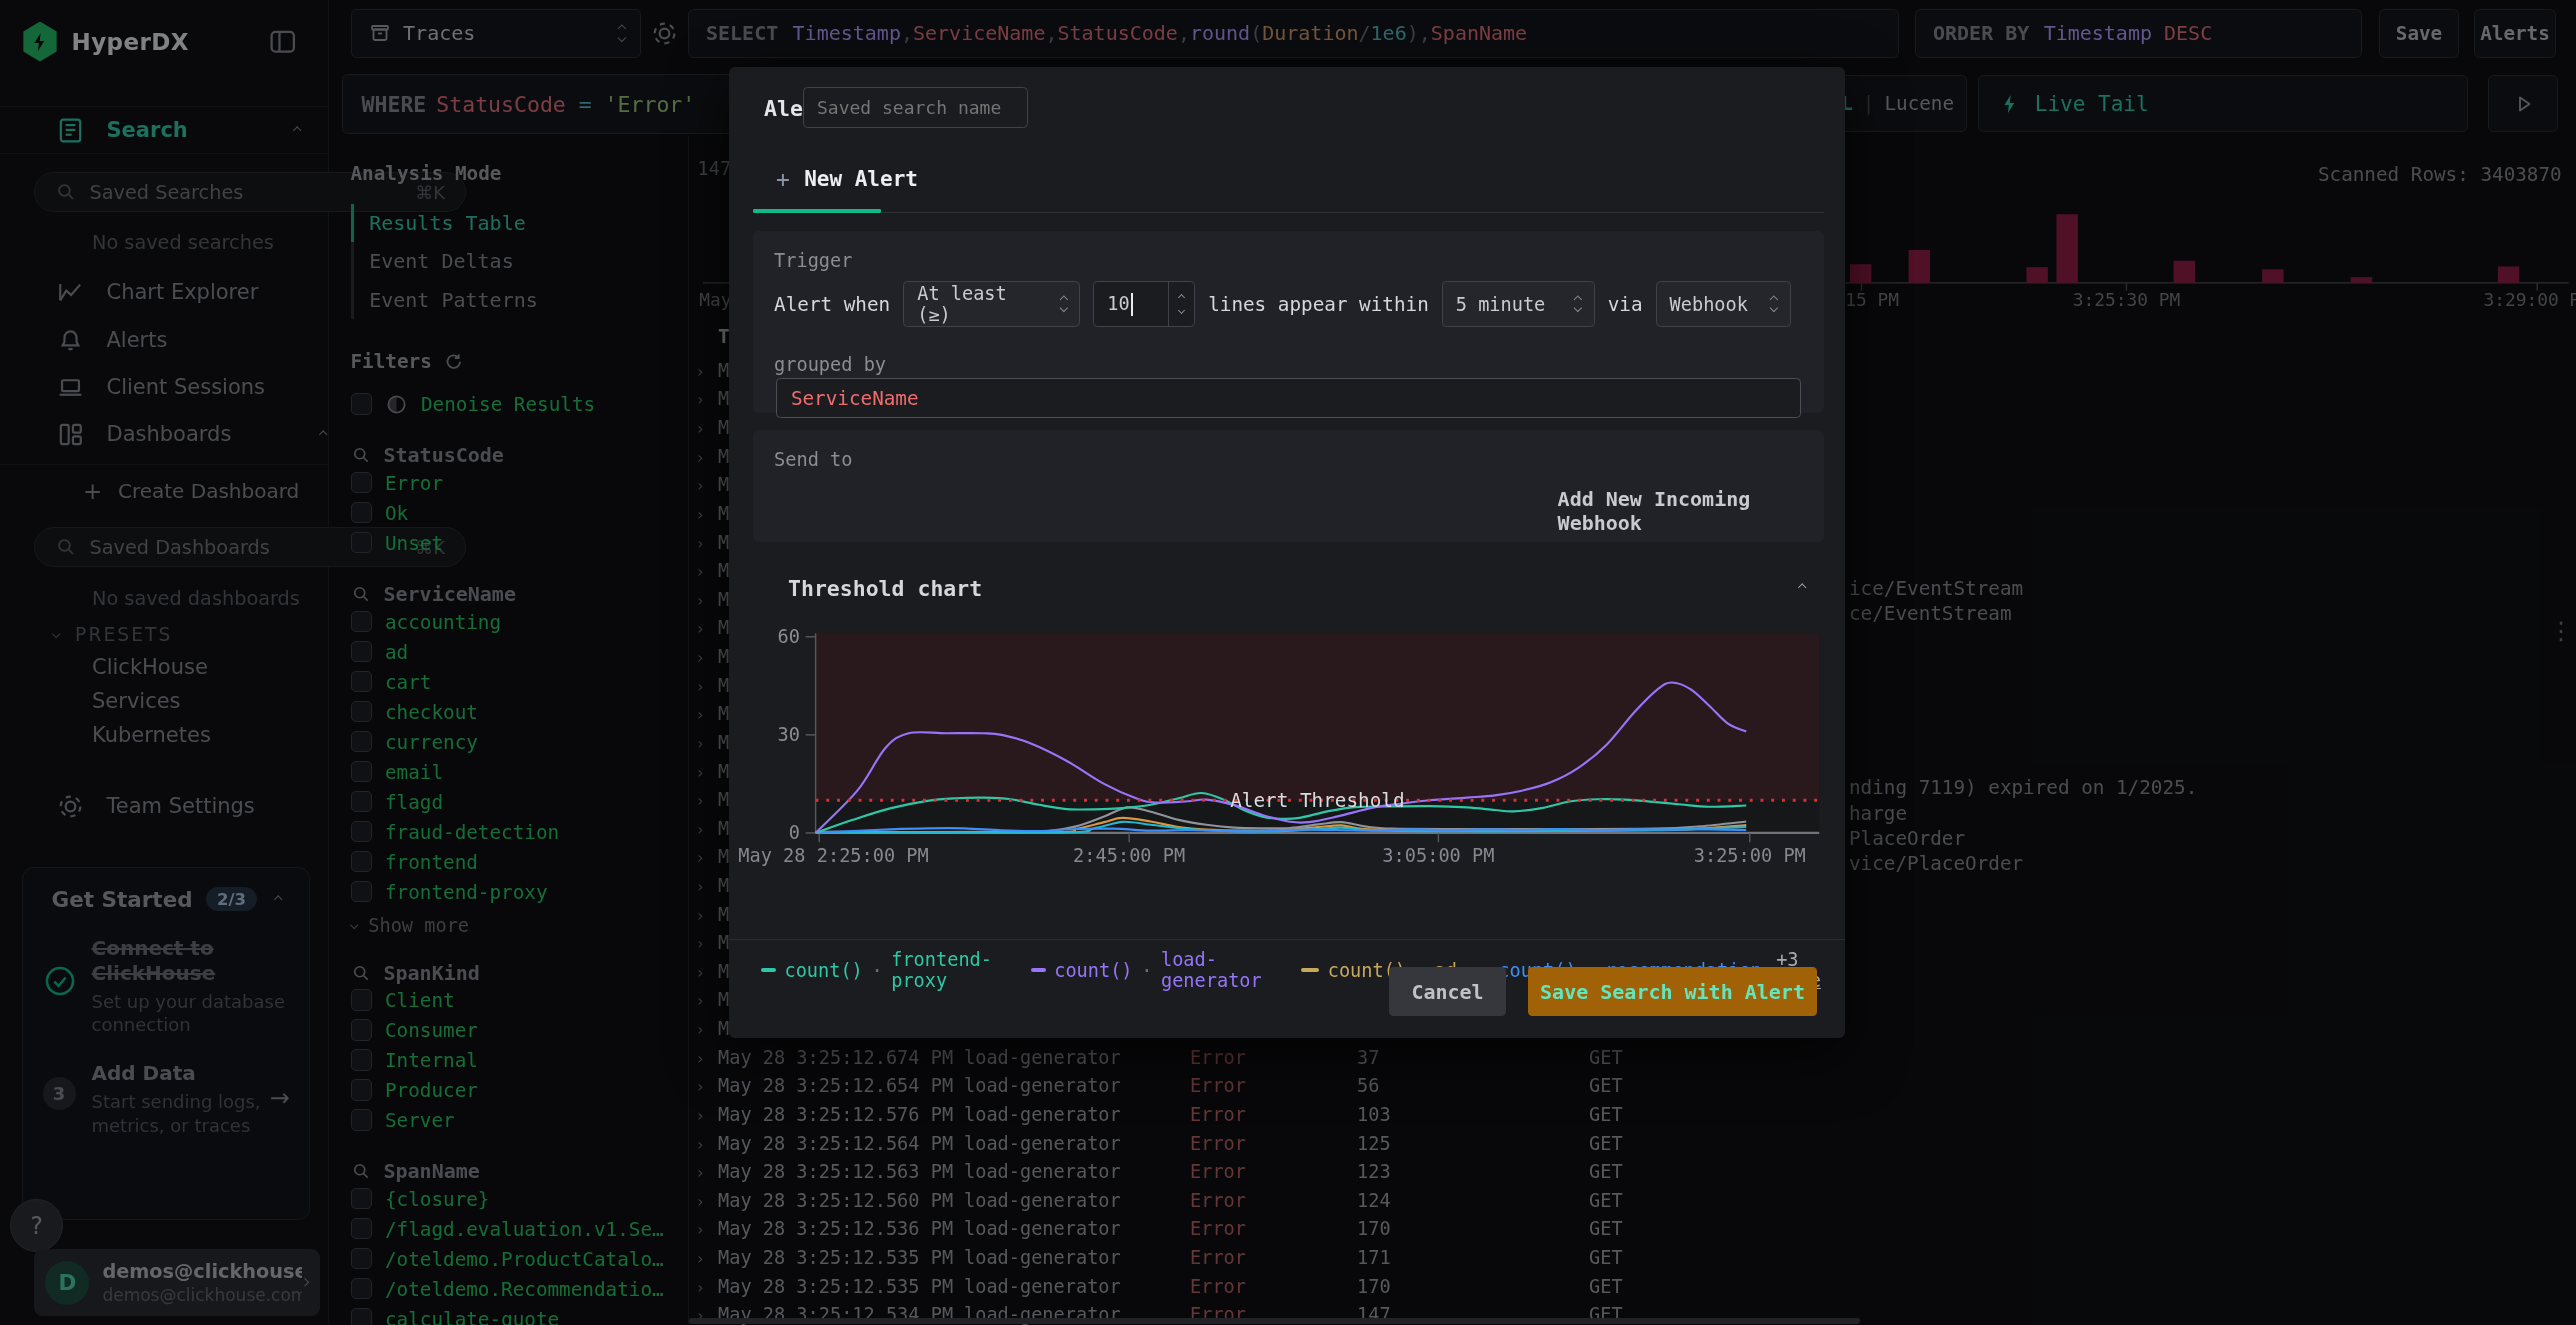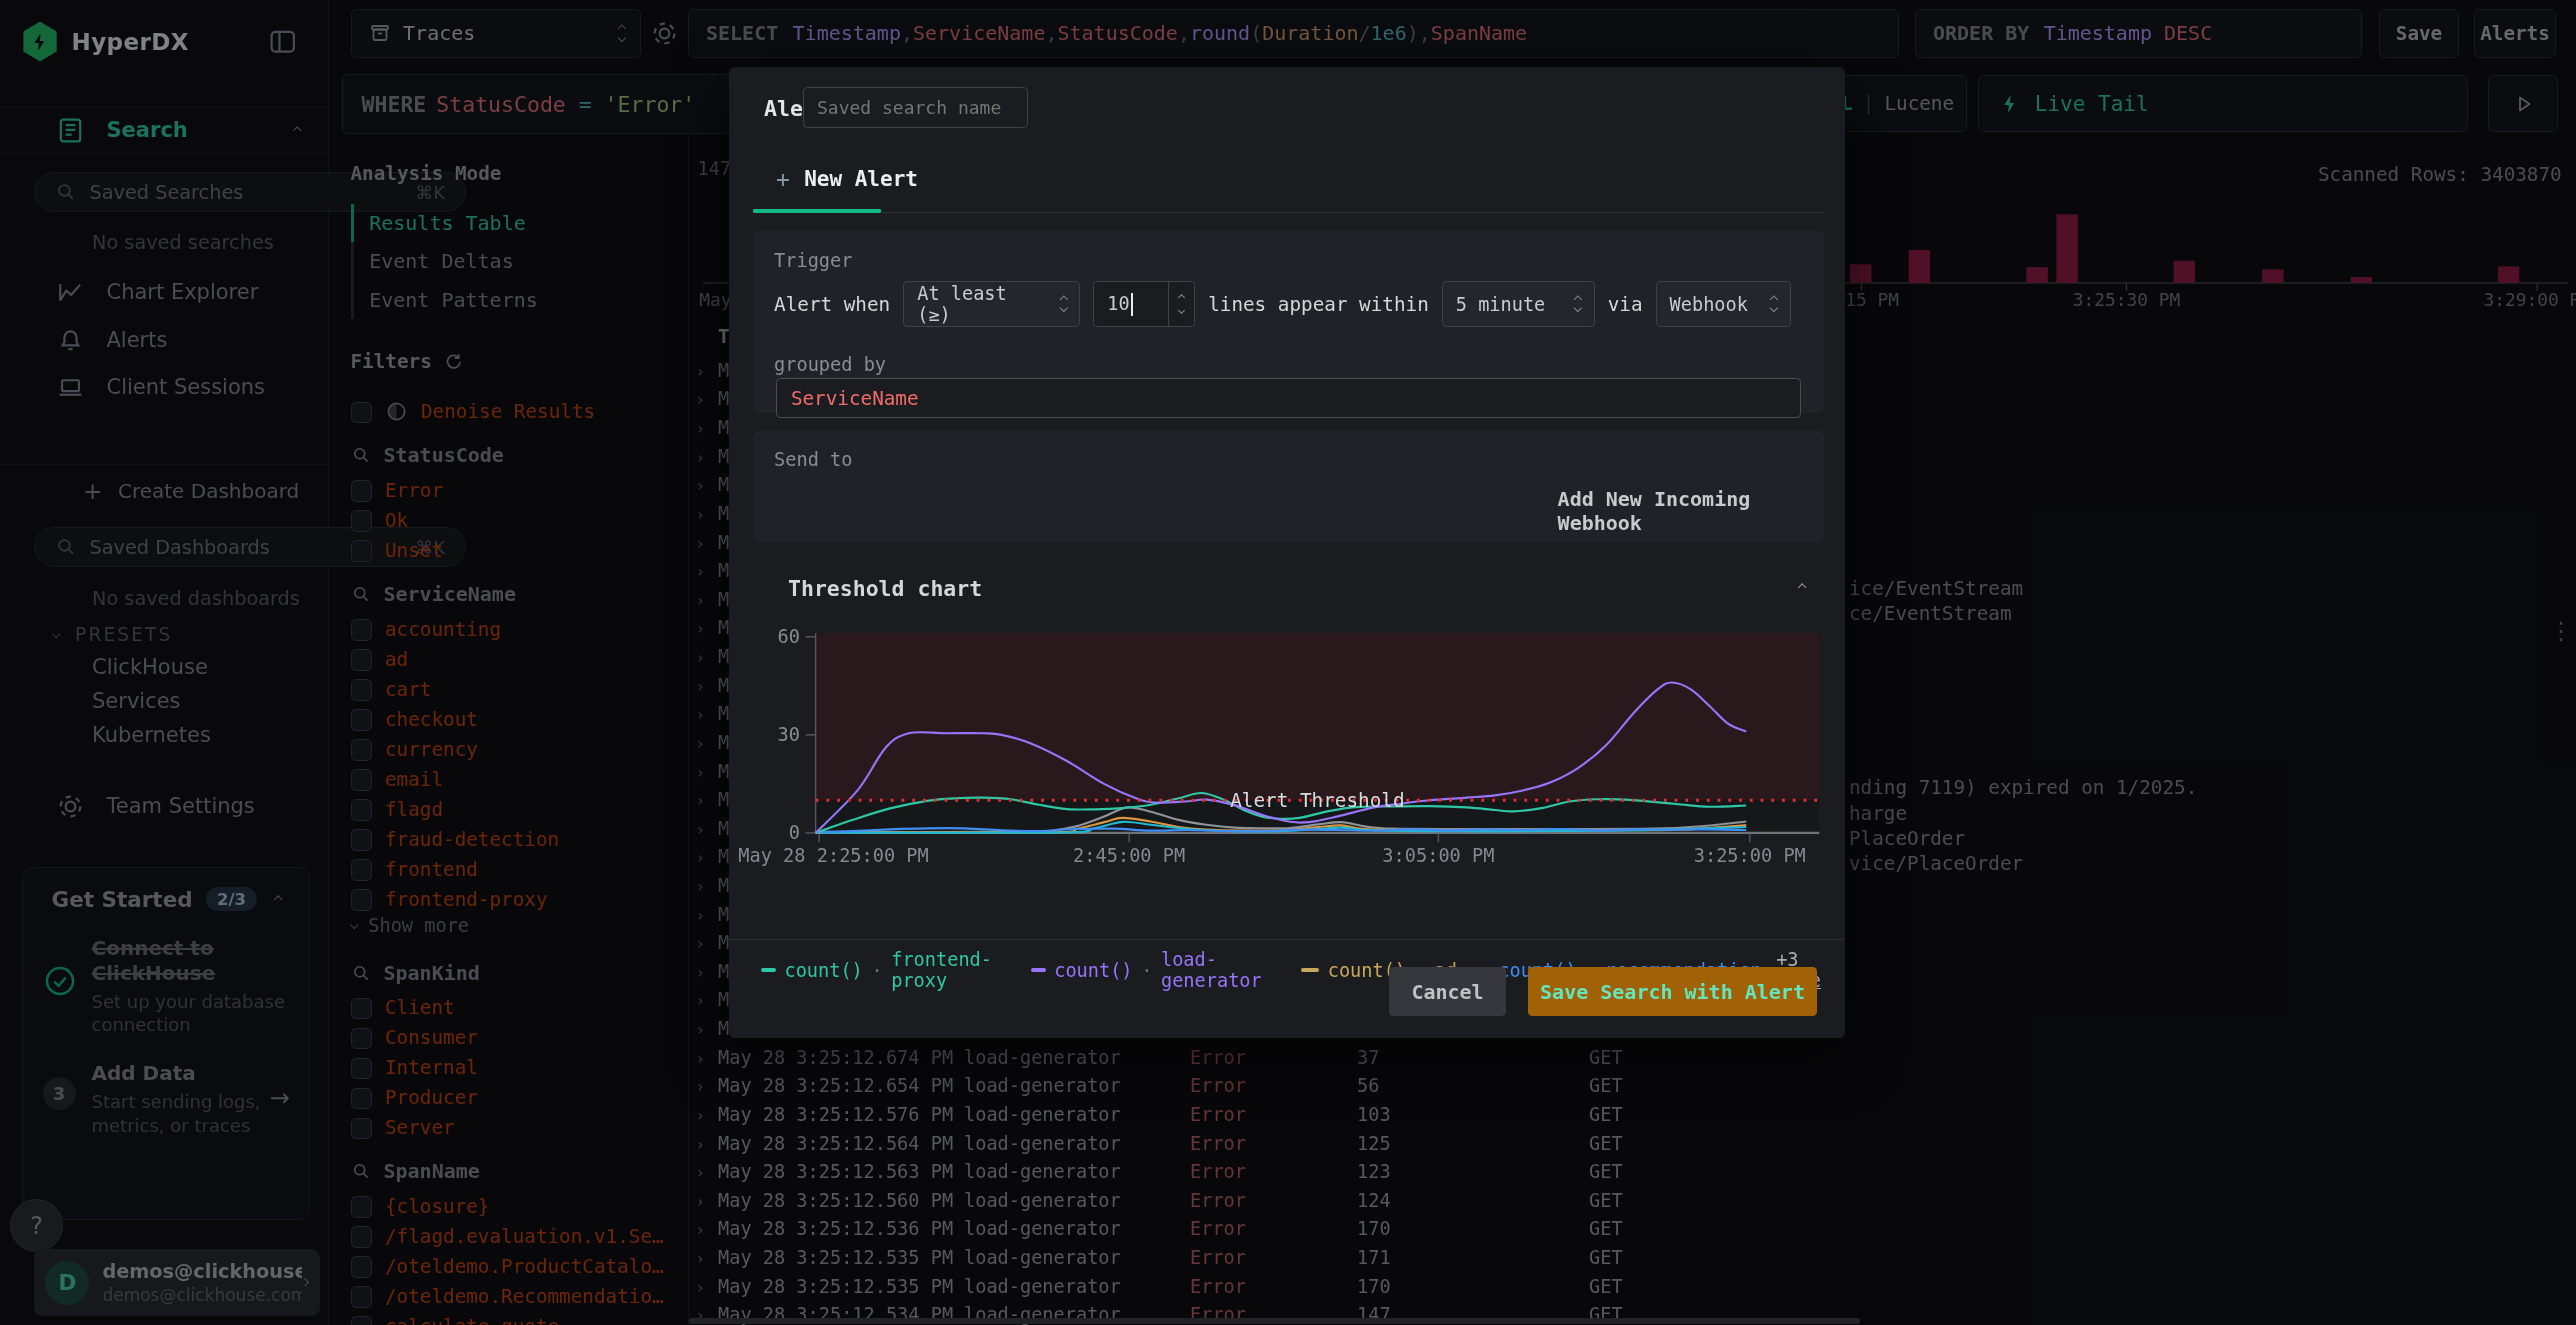--- a/index.html
+++ b/index.html
@@ -64,21 +64,21 @@
   #where-box { left:342px; top:74px; width:1494px; height:60px; display:flex; align-items:center; padding:0 18.6px; font-size:21.5px; gap:10px; }
   #lang-box { left:1800px; top:75px; width:167px; height:57px; display:flex; align-items:center; padding-left:17px; font-size:19.3px; gap:10px; }
   #livetail-box { left:1978px; top:75px; width:490px; height:57px; display:flex; align-items:center; padding-left:20px; gap:14.3px; color:#2ec8a6; font-size:21px; }
   #play-box { left:2488px; top:75px; width:70px; height:57px; display:flex; align-items:center; justify-content:center; }
 
   
   #filters-panel { position:absolute; left:329px; top:136px; width:360px; height:1189px; border-right:1.4px solid #1d1f23; padding:26px 0 0 21.5px; overflow:hidden; }
   .f-title { font-size:19.3px; font-weight:bold; color:#9a9da3; display:flex; align-items:center; gap:11.4px; }
   .mode-item { font-size:20px; color:#85888f; padding:7.2px 0 7.2px 15.7px; border-left:3.6px solid #2b2e33; }
   .mode-item.active { color:#2ec8a6; border-left-color:#12b886; }
-  .f-row { display:flex; align-items:flex-end; gap:13px; font-size:19.3px; color:#c2410c; height:30px; }
+  .f-row { display:flex; align-items:flex-start; gap:13px; font-size:19.3px; color:#22c55e; height:30px; }
   .g-head { display:flex; align-items:center; gap:13px; font-size:20px; font-weight:bold; color:#85888f; height:33px; margin-top:15.7px; }
   .show-more { display:flex; align-items:center; gap:11.4px; font-size:18.6px; color:#6b6e75; height:30px; }
 
   
   #results-panel { position:absolute; left:689px; top:66px; width:1887px; height:1259px; overflow:hidden; }
   .frag { position:absolute; color:#85888f; font-size:19.3px; white-space:pre; }
   .row-line { position:absolute; left:0; width:1887px; height:29px; font-size:18.6px; color:#9a9da3; }
   .row-line > span { position:absolute; top:4.3px; white-space:pre; }
   .c-chev { left:6.4px; color:#6b6f76; font-size:15.7px; top:5.7px !important; }
   .c-ts   { left:29px; }
@@ -163,20 +163,29 @@
           <path d="M10.5 18.5a1.8 1.8 0 0 0 3 0"></path>
         </svg>
       <span class="lbl">Alerts</span>
     </div>
     <div class="nav-row abs" style="top:365px;width:329px;">
       <svg width="29" height="29" viewBox="0 0 24 24" fill="none" stroke="#85888f" stroke-width="1.8">
           <rect x="5" y="6" width="14" height="9" rx="1"></rect>
           <line x1="3" y1="18" x2="21" y2="18"></line>
         </svg>
       <span class="lbl">Client Sessions</span>
+    </div>
+    <div class="nav-row abs" style="top:412px;width:329px;">
+      <svg width="29" height="29" viewBox="0 0 24 24" fill="none" stroke="#85888f" stroke-width="1.8">
+          <rect x="4" y="4" width="6.5" height="16" rx="1.5"></rect>
+          <rect x="14" y="4" width="6.5" height="6.5" rx="1.5"></rect>
+          <rect x="14" y="13.5" width="6.5" height="6.5" rx="1.5"></rect>
+        </svg>
+      <span class="lbl">Dashboards</span>
+      <span class="chev up sm" style="margin-left:auto;margin-right:29px;"></span>
     </div>
     <div class="side-sec" style="top:464px; height:0;"></div>
 
     <div class="nav-row abs" style="top:469px;width:329px;padding-left:57px;font-size:20px;">
       <span style="font-size:23px;color:#85888f;">+</span>
       <span class="lbl" style="margin-left:15.7px;">Create Dashboard</span>
     </div>
 
     <div class="pill" style="top:527px;">
       <svg width="21.5" height="21.5" viewBox="0 0 24 24" fill="none" stroke="#595d64" stroke-width="2">

